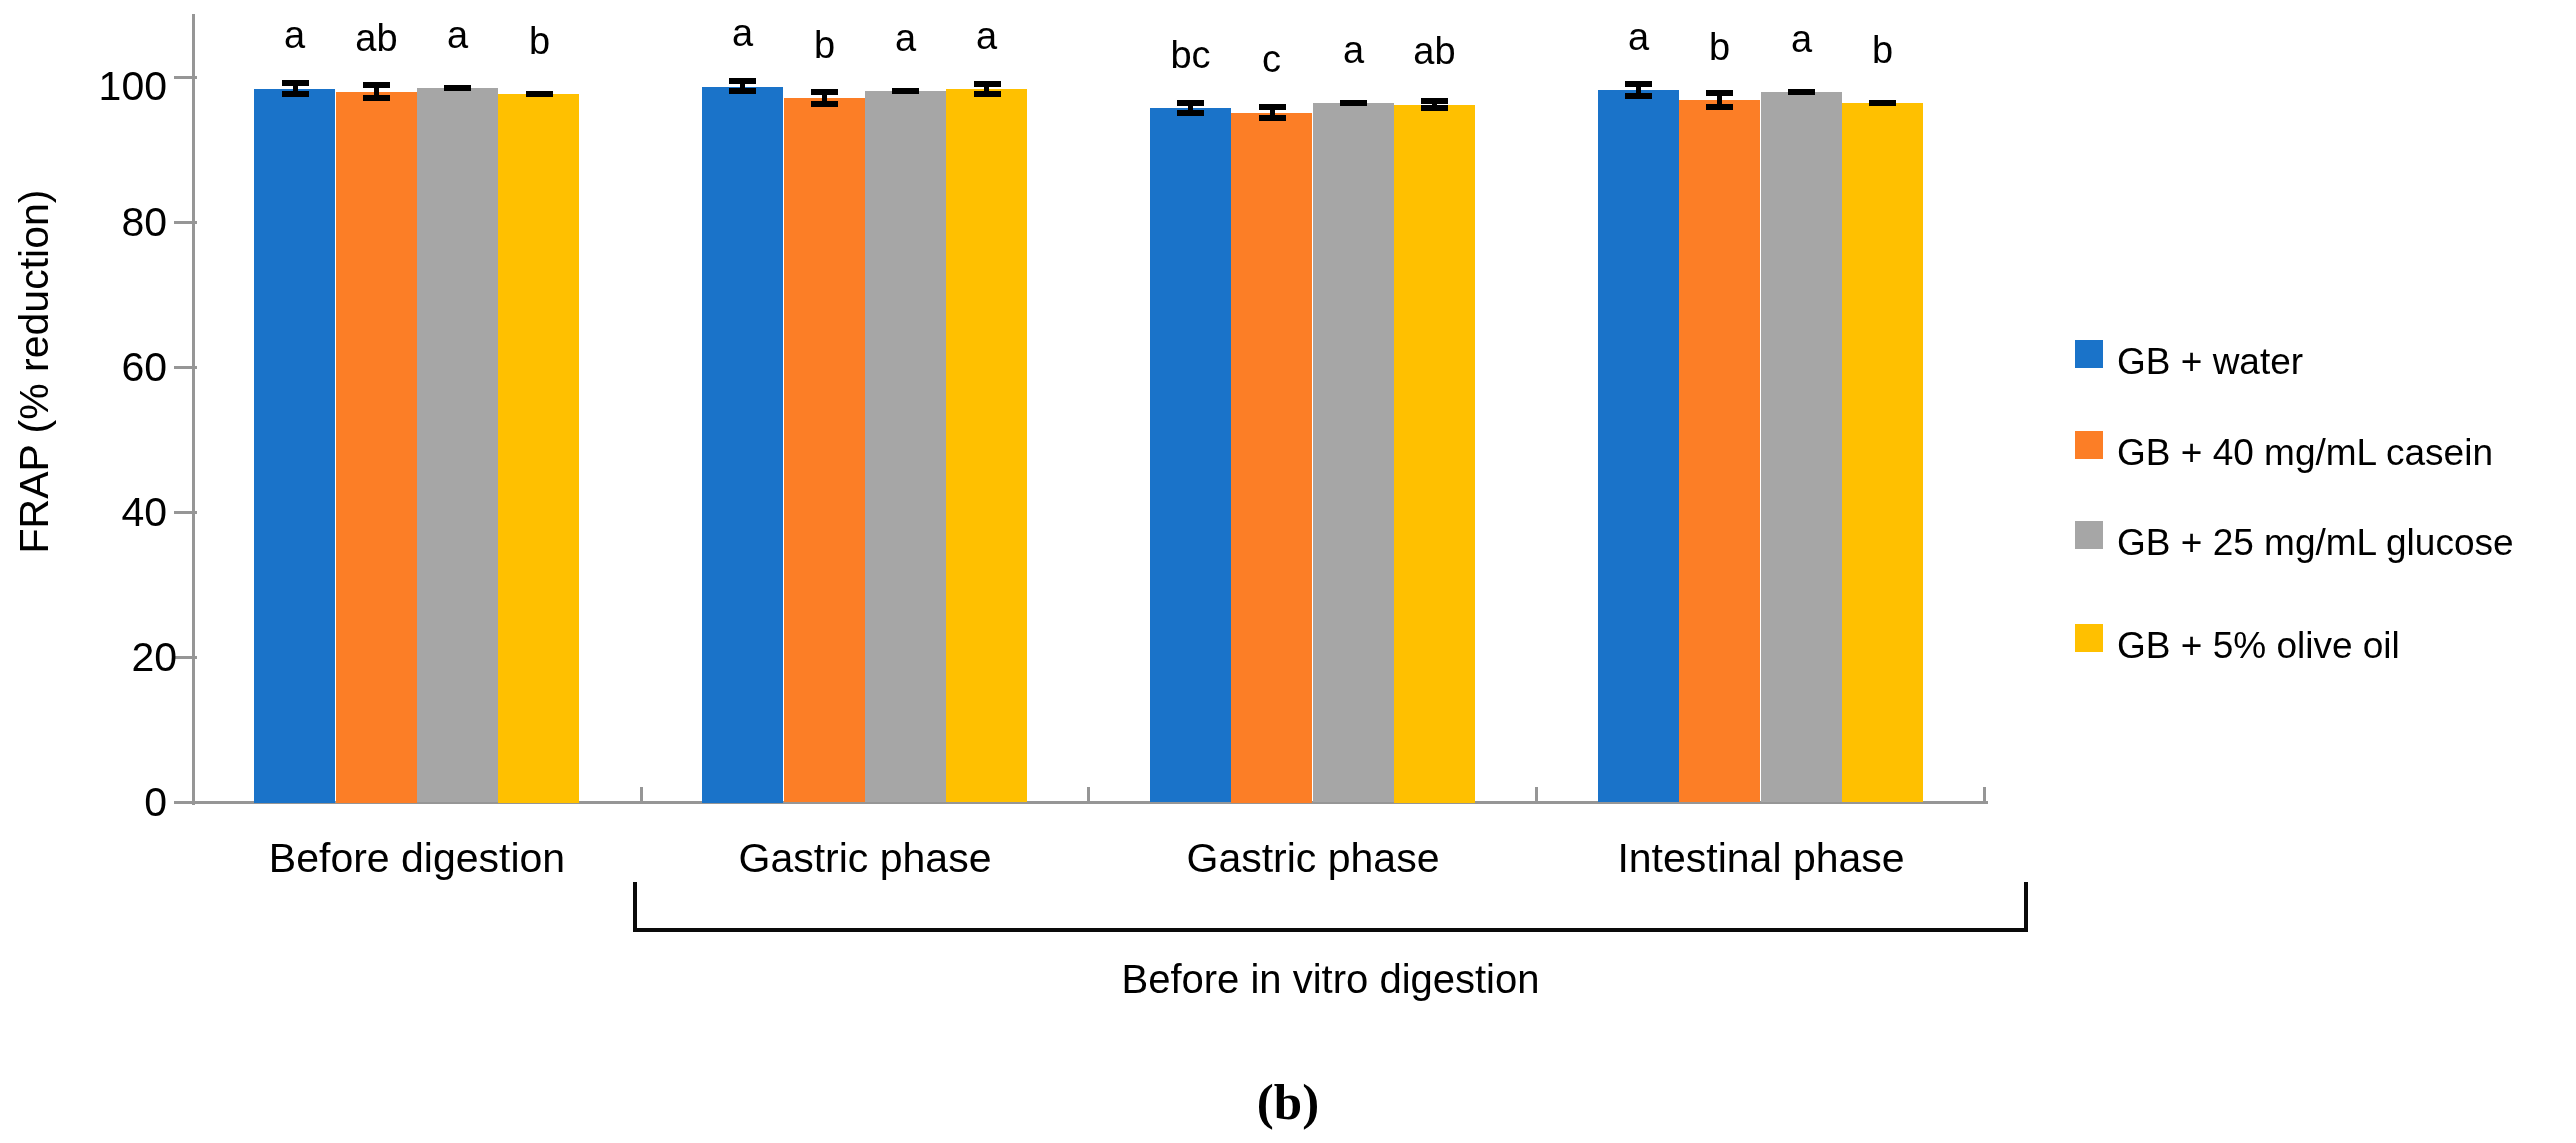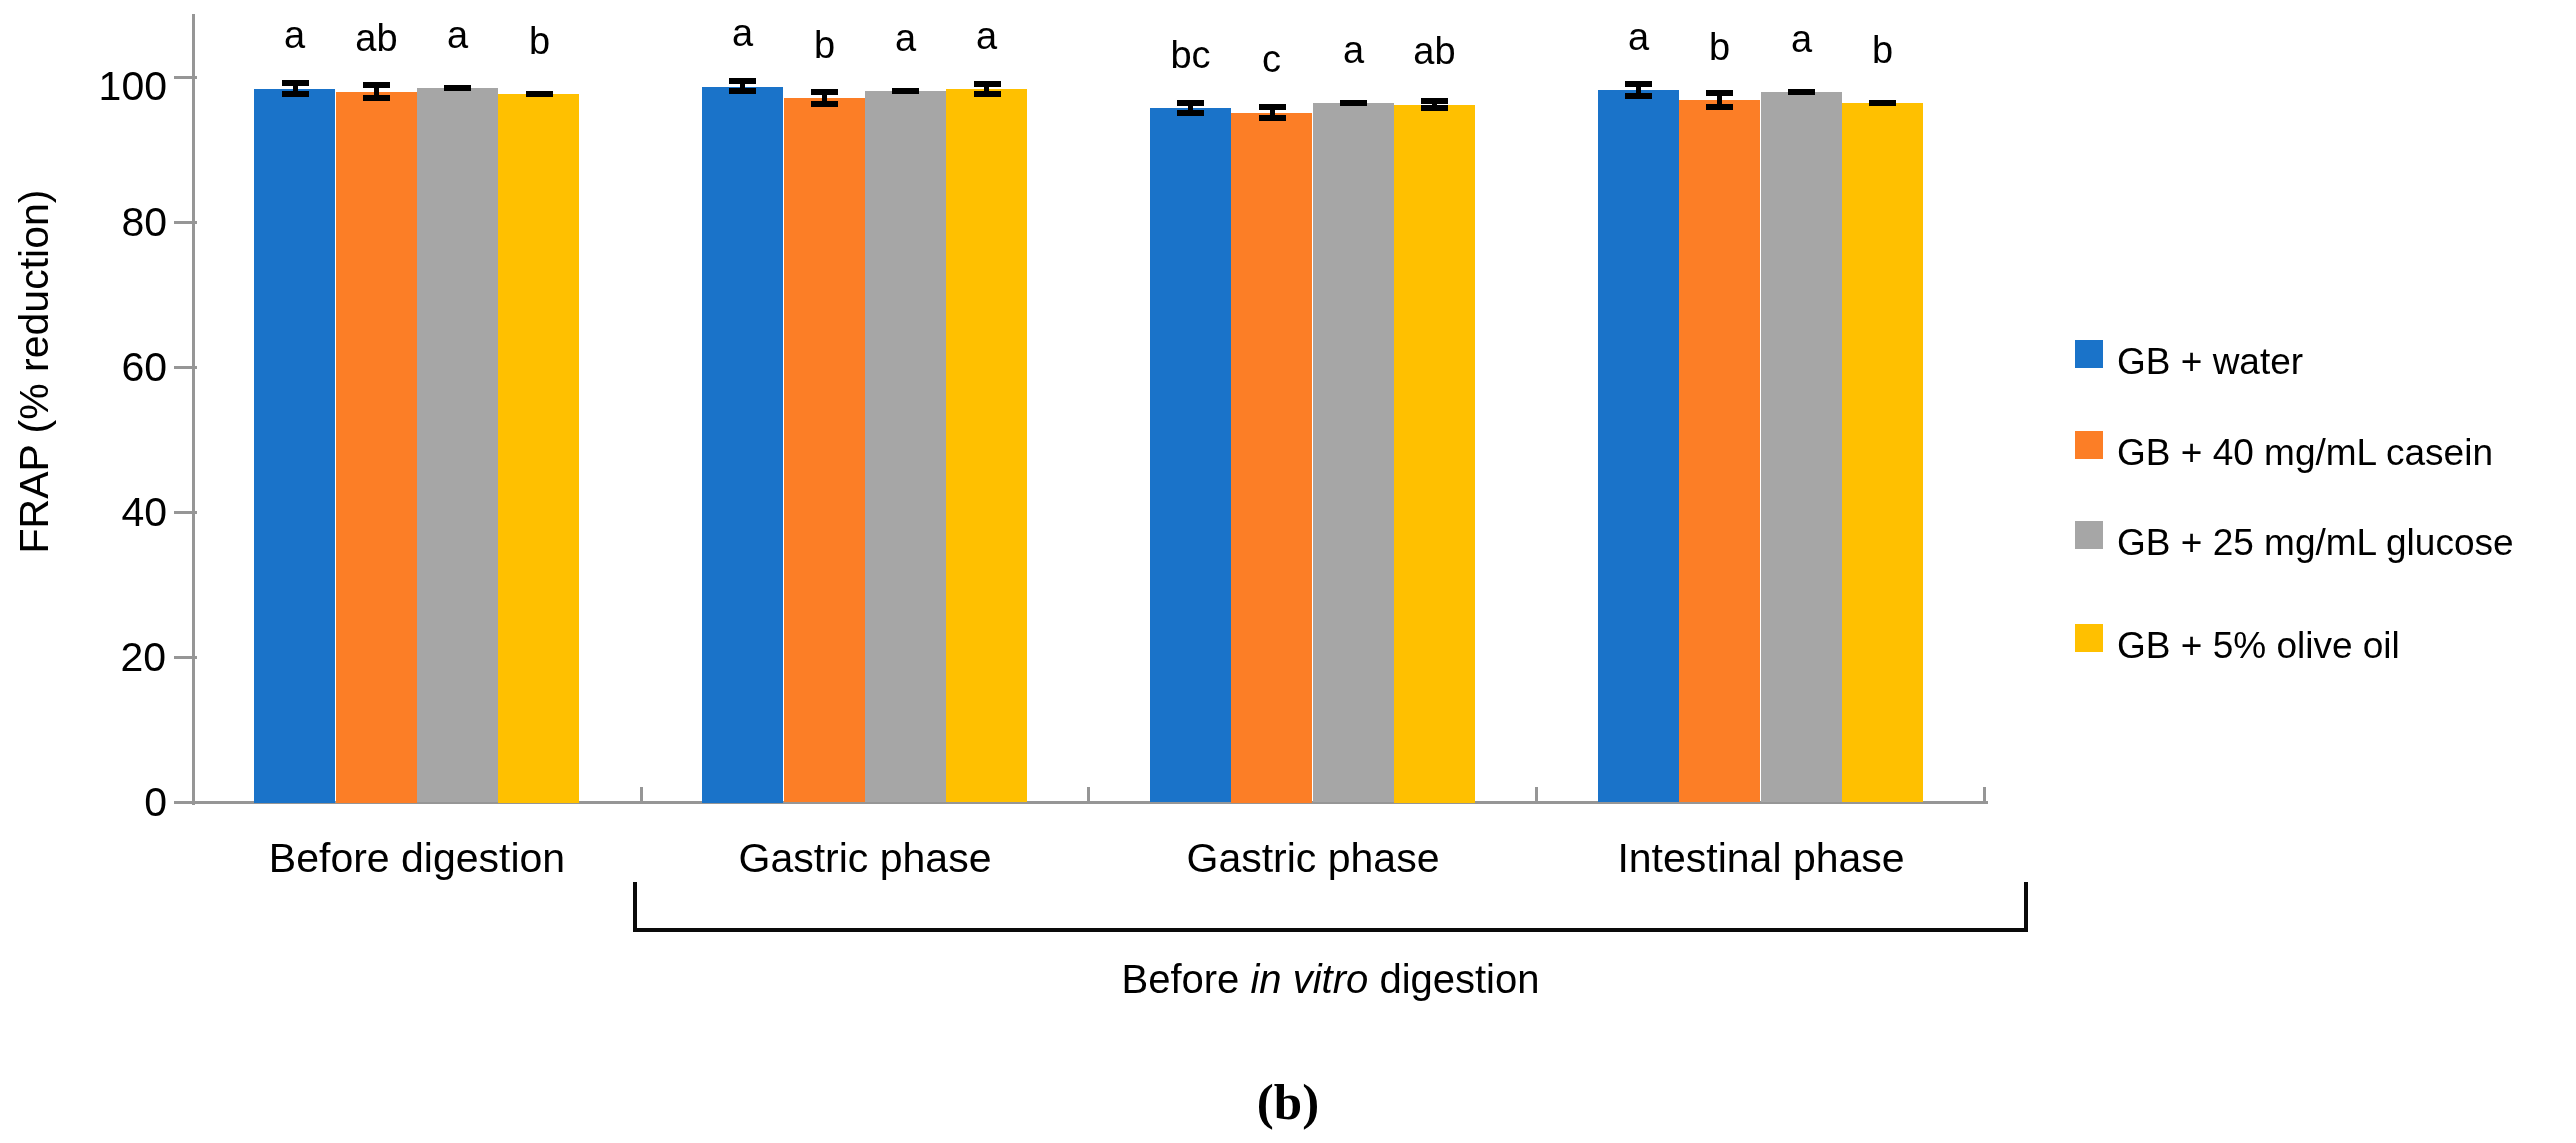--- a/index.html
+++ b/index.html
@@ -14,35 +14,35 @@
   .bar{position:absolute;}
   .err-stem{position:absolute;background:#000;}
   .err-cap{position:absolute;background:#000;}
   .sig-letter{position:absolute;text-align:center;font-size:38px;color:#000;line-height:42px;}
   #y-title{position:absolute;left:-150px;top:348px;width:368px;text-align:center;font-size:41px;color:#000;transform:rotate(-90deg);transform-origin:center center;white-space:nowrap;}
   .legend-item{position:absolute;height:42px;white-space:nowrap;}
   .legend-swatch{position:absolute;left:0;top:7px;width:28px;height:28px;}
   .legend-label{position:absolute;left:42px;top:8px;font-size:37px;line-height:42px;color:#000;}
   .bracket-part{position:absolute;background:#0a0a0a;}
   #bracket-label{position:absolute;left:633px;top:957px;width:1395px;text-align:center;font-size:40px;line-height:44px;color:#000;}
-  #bracket-label .it{font-style:italic;}
+  #bracket-label .it{}
   #caption{position:absolute;left:0;top:1073px;width:2576px;text-align:center;font-family:"Liberation Serif",serif;font-weight:bold;font-size:51px;color:#000;}
 </style>
 </head>
 <body>
 
 <div id="figure">
   <div id="y-title">FRAP (% reduction)</div>
   <div id="plot">
       <div class="axis-line abs" style="left: 192px; top: 14px; width: 2.8px; height: 791px;"></div>
       <div class="axis-line abs" style="left: 192px; top: 801px; width: 1796px; height: 2.8px;"></div>
       <div class="ytick-mark abs" style="left: 174px; top: 801px;"></div>
       <div class="ytick-label abs" style="left: 33px; top: 780px;">0</div>
       <div class="ytick-mark abs" style="left: 174px; top: 656px;"></div>
-      <div class="ytick-label abs" style="left: 32px; top: 635px;">20</div>
+      <div class="ytick-label abs" style="left: 43px; top: 635px;">20</div>
       <div class="ytick-mark abs" style="left: 174px; top: 511px;"></div>
       <div class="ytick-label abs" style="left: 33px; top: 490px;">40</div>
       <div class="ytick-mark abs" style="left: 174px; top: 366px;"></div>
       <div class="ytick-label abs" style="left: 33px; top: 345px;">60</div>
       <div class="ytick-mark abs" style="left: 174px; top: 221px;"></div>
       <div class="ytick-label abs" style="left: 33px; top: 200px;">80</div>
       <div class="ytick-mark abs" style="left: 174px; top: 76px;"></div>
       <div class="ytick-label abs" style="left: 33px; top: 54px; margin-top: 10px;">100</div>
       <div class="xtick-mark abs" style="left: 640px; top: 787px;"></div>
       <div class="xtick-mark abs" style="left: 1087px; top: 787px;"></div>

